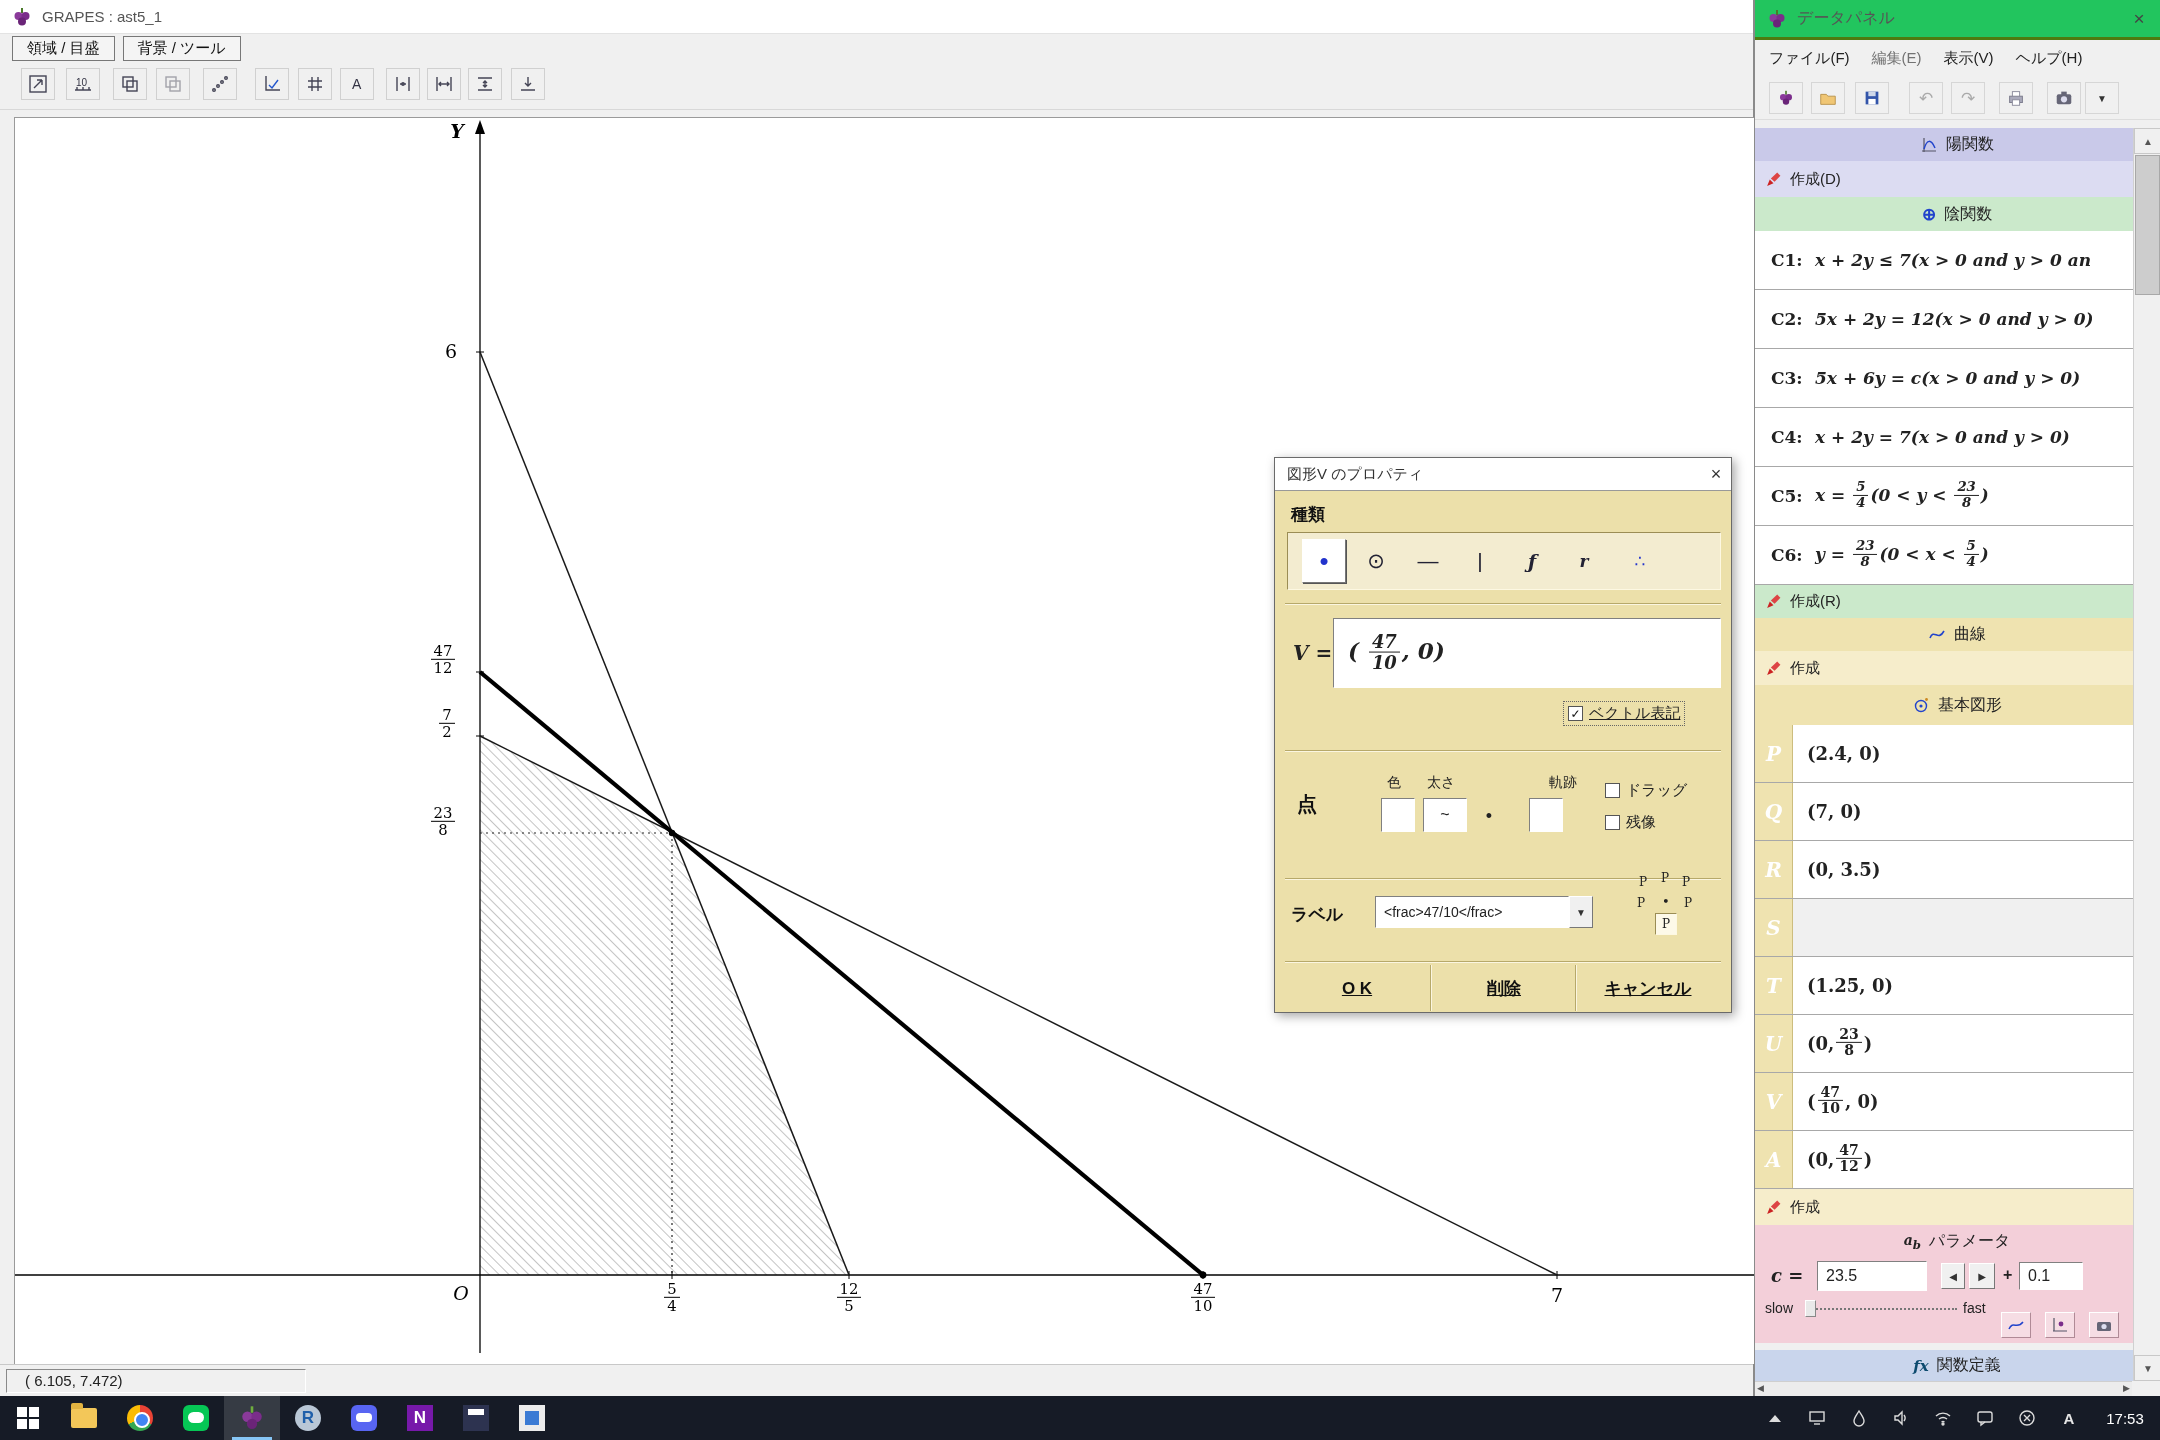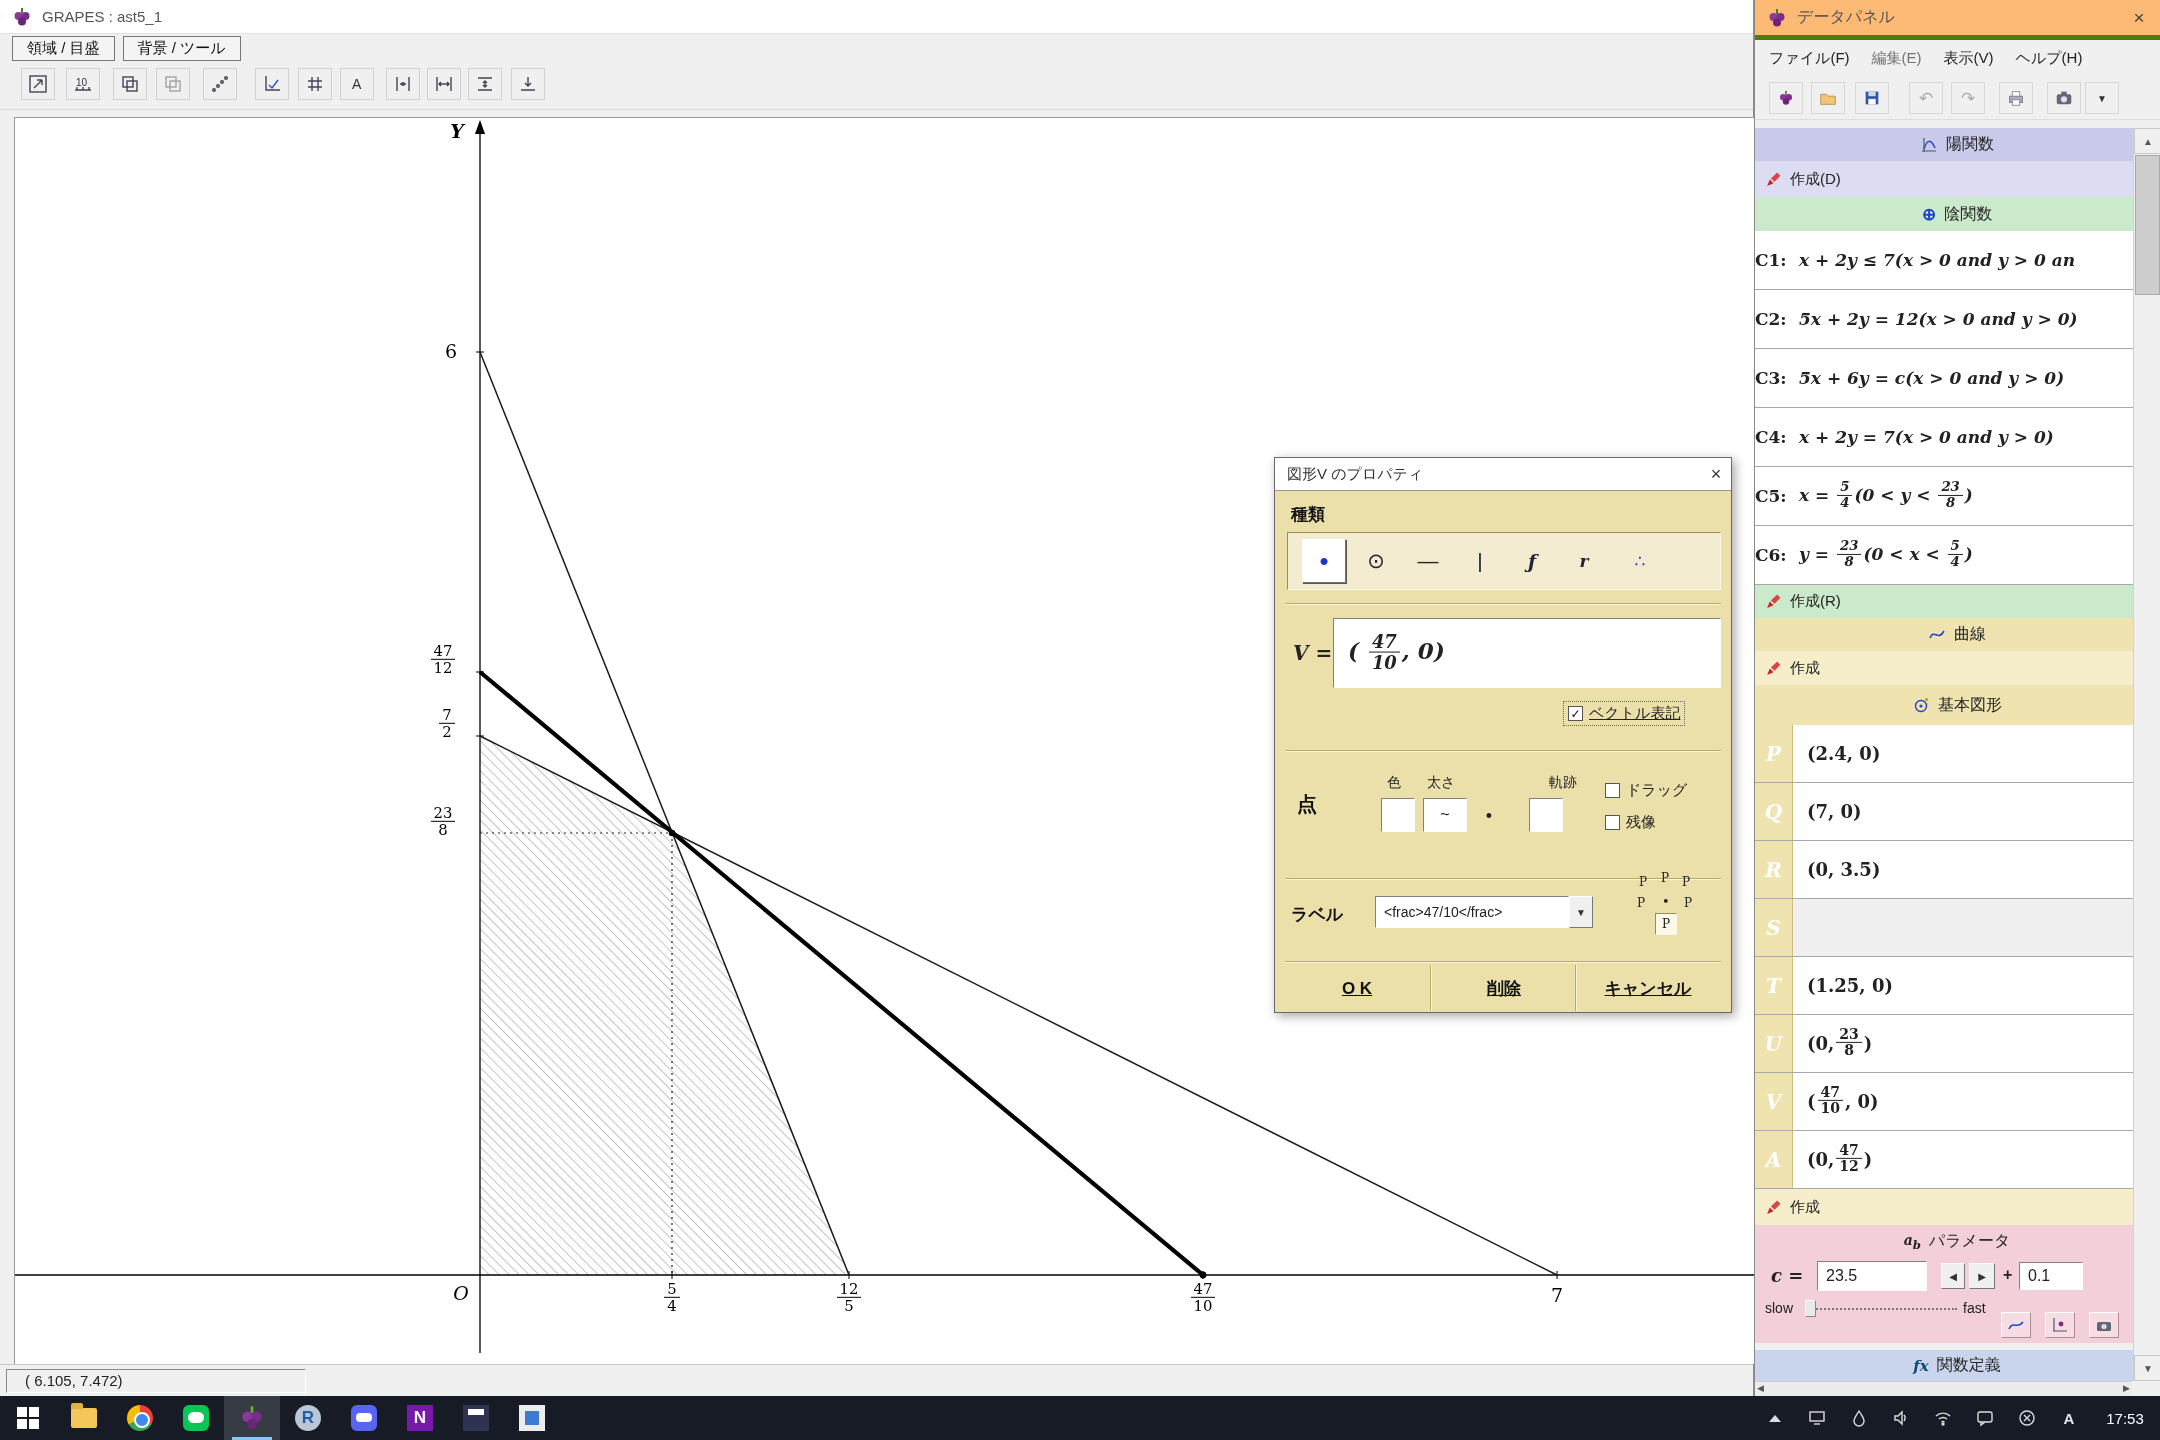--- a/index.html
+++ b/index.html
@@ -44,31 +44,31 @@
   .type-strip{position:absolute;left:12px;top:41px;width:434px;height:58px;background:#f3ecd0}
   .type-btn{position:absolute;top:6px;width:44px;height:44px;background:transparent;border:none;display:flex;align-items:center;justify-content:center;font-size:21px;color:#223}
   .type-btn.selected{background:#fff;border:1px solid;border-color:#fff #777 #777 #fff;box-shadow:1px 1px 0 #555}
   .cb{display:inline-flex;width:15px;height:15px;background:#fff;border:1px solid #555;align-items:center;justify-content:center;font-size:12px;color:#111;vertical-align:middle}
   .dlg-btn{position:absolute;top:472px;height:51px;display:flex;align-items:center;justify-content:center;font-size:17px;color:#111;text-decoration:underline;background:transparent;border:none;font-family:inherit;font-weight:600}
   .vgroove{position:absolute;top:474px;height:46px;width:2px;border-left:1px solid #b7a96a;border-right:1px solid #fbf6e0}
   .anchorP{position:absolute;font-family:"DejaVu Serif",serif;font-size:12px;color:#222;line-height:1}
 
   
   #panel{position:absolute;left:1754px;top:0;width:406px;height:1396px;background:#f0f0f0;border-left:1px solid #8a8a8a;z-index:40}
-  .p-titlebar{position:absolute;left:0;top:0;right:0;height:40px;background:#fdba74;display:flex;align-items:center;padding-left:12px;border-bottom:5px solid #4d7c0f}
+  .p-titlebar{position:absolute;left:0;top:0;right:0;height:40px;background:#22c55e;display:flex;align-items:center;padding-left:12px;border-bottom:3px solid #4d7c0f}
   .p-title-text{font-size:16px;color:#555;margin-left:10px}
   .p-close{margin-left:auto;width:34px;height:30px;display:flex;align-items:center;justify-content:center;font-size:19px;color:#444;margin-right:4px}
   .p-menubar{position:absolute;left:0;top:40px;right:0;height:36px;display:flex;align-items:center;gap:22px;padding-left:14px;font-size:15px;background:#f0f0f0}
   .p-toolbar{position:absolute;left:0;top:76px;right:0;height:44px;background:#f0f0f0;border-bottom:1px solid #ddd}
   .p-tbtn{position:absolute;top:6px;width:34px;height:32px;display:flex;align-items:center;justify-content:center;border:1px solid #d6d6d6;background:#f0f0f0}
   .p-sec{position:absolute;left:0;width:404px;overflow:hidden}
   .sec-head{display:flex;align-items:center;justify-content:center;gap:8px;font-size:16px;color:#222;height:100%}
   .create-row{display:flex;align-items:center;gap:8px;padding-left:10px;font-size:15px;height:100%}
   .c-row{height:59px;background:#fff;border-bottom:1px solid #a8a8a8;display:flex;align-items:center;white-space:nowrap;overflow:hidden}
-  .c-lab{font-family:"DejaVu Serif",serif;font-weight:bold;font-size:17px;width:44px;flex:none}
+  .c-lab{font-family:"DejaVu Serif",serif;font-weight:bold;font-size:17px;margin-left:16px;width:44px;flex:none}
   .c-eq{font-size:17px}
   .pt-row{height:58px;display:flex;border-bottom:1px solid #a8a8a8}
   .pt-cell{width:38px;flex:none;background:#efe3b0;color:#fff;font-family:"DejaVu Serif",serif;font-style:italic;font-weight:bold;font-size:20px;display:flex;align-items:center;justify-content:center;border-right:1px solid #cdbd7e}
   .pt-val{flex:1;background:#fff;display:flex;align-items:center;padding-left:14px;font-family:"DejaVu Serif",serif;font-size:18px;font-weight:600}
   .scroll-v{position:absolute;left:378px;top:128px;width:28px;bottom:15px;background:#f0f0f0;border-left:1px solid #d0d0d0}
   .sb-btn{position:absolute;left:0;width:28px;height:26px;background:#f0f0f0;border:1px solid #c8c8c8;display:flex;align-items:center;justify-content:center;font-size:10px;color:#555}
   .sb-thumb{position:absolute;left:1px;width:25px;background:#cdcdcd;border:1px solid #a8a8a8}
   .scroll-h{position:absolute;left:0;right:28px;bottom:0;height:15px;background:#ececec;border-top:1px solid #cfcfcf}
   .spin{display:flex;align-items:center;justify-content:center;background:#f0f0f0;border:1px solid;border-color:#fff #777 #777 #fff;font-size:10px;color:#333}
   .pfield{background:#fff;border:1px solid;border-color:#808080 #fff #fff #808080;display:flex;align-items:center;padding-left:8px;font-size:16px}

